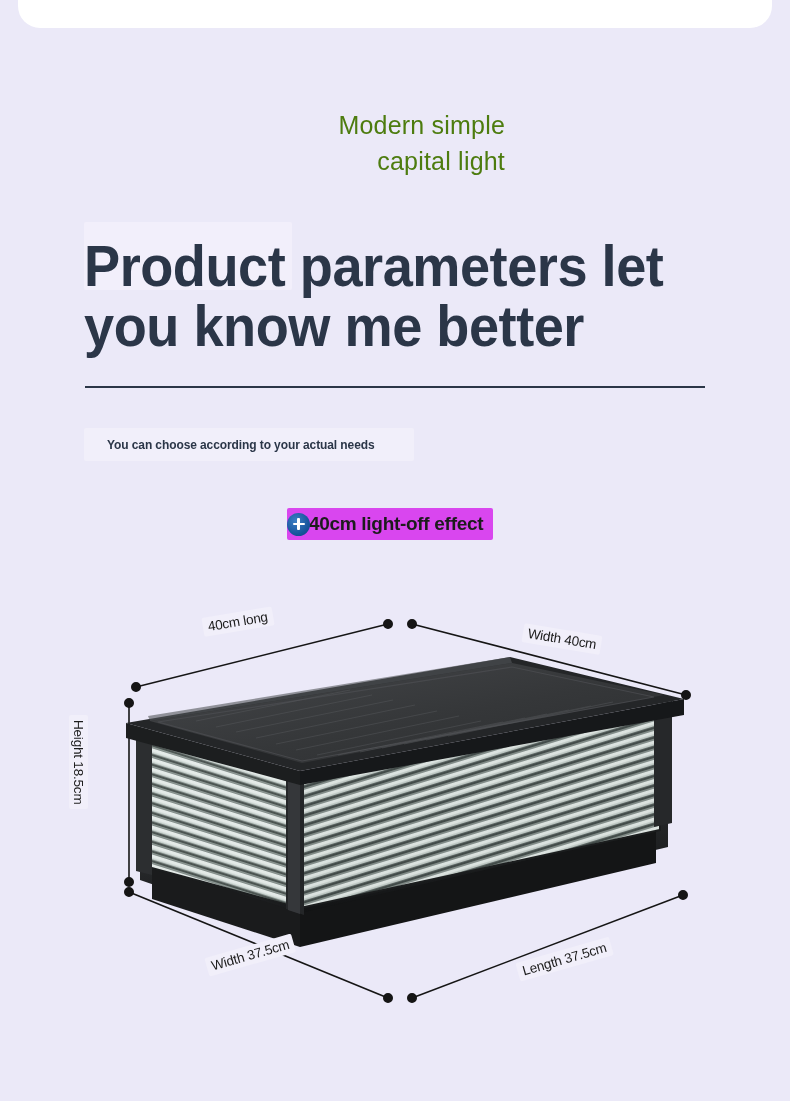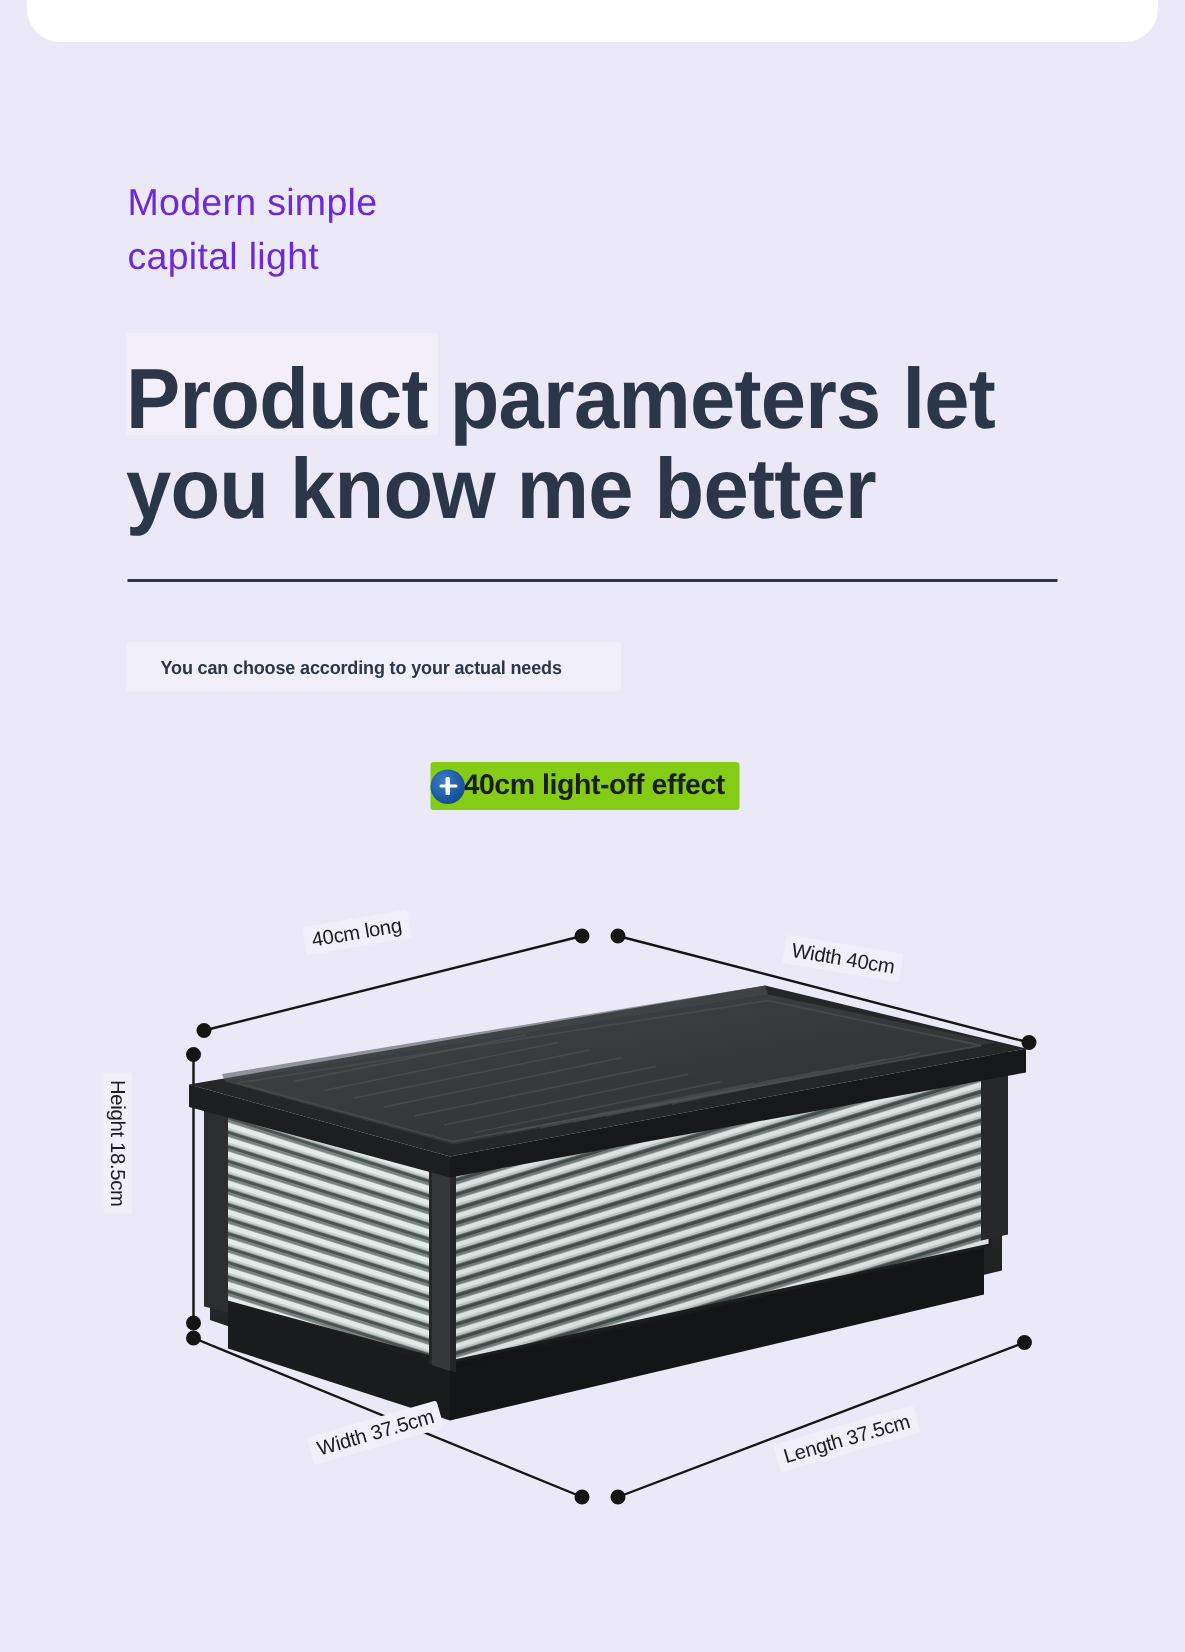--- a/index.html
+++ b/index.html
@@ -24,28 +24,29 @@
     width: 754px;
     height: 68px;
     background: #ffffff;
     border-radius: 0 0 22px 22px;
   }
 
   
   #eyebrow {
     position: absolute;
     left: 85px;
-    top: 117px;
+    top: 107px;
     width: 420px;
     font-size: 25px;
     line-height: 36px;
     font-weight: 300;
     letter-spacing: 0.2px;
-    color: #6d28d9;
+    color: #4d7c0f;
     white-space: pre-line;
+    text-align: right;
   }
 
   
   #headline-highlight {
     position: absolute;
     left: 84px;
     top: 222px;
     width: 208px;
     height: 68px;
     background: #f2effb;
@@ -100,21 +101,21 @@
   }
 
   
   #badge-row {
     position: absolute;
     left: 287px;
     top: 508px;
     height: 32px;
     display: flex;
     align-items: center;
-    background: #84cc16;
+    background: #d946ef;
     padding-right: 10px;
     border-radius: 2px;
   }
   #plus-badge {
     width: 23px;
     height: 23px;
     border-radius: 50%;
     background: #1d5fa8;
     background: radial-gradient(circle at 38% 34%, #3c7fc4 0%, #17559d 62%, #10427c 100%);
     display: flex;

